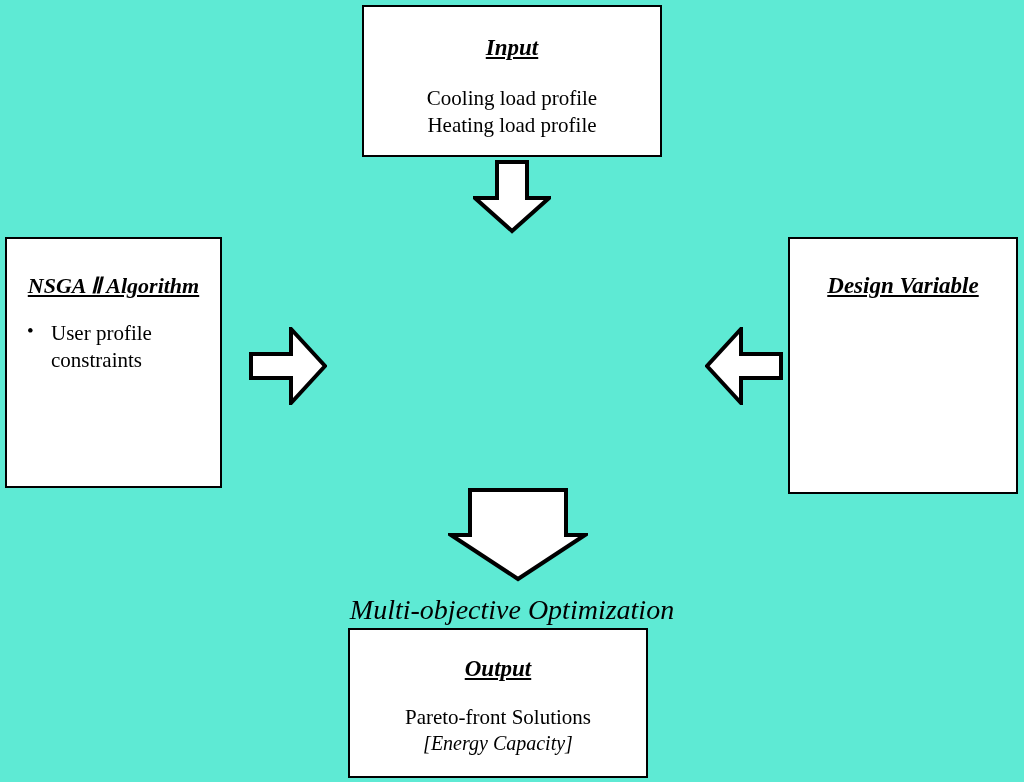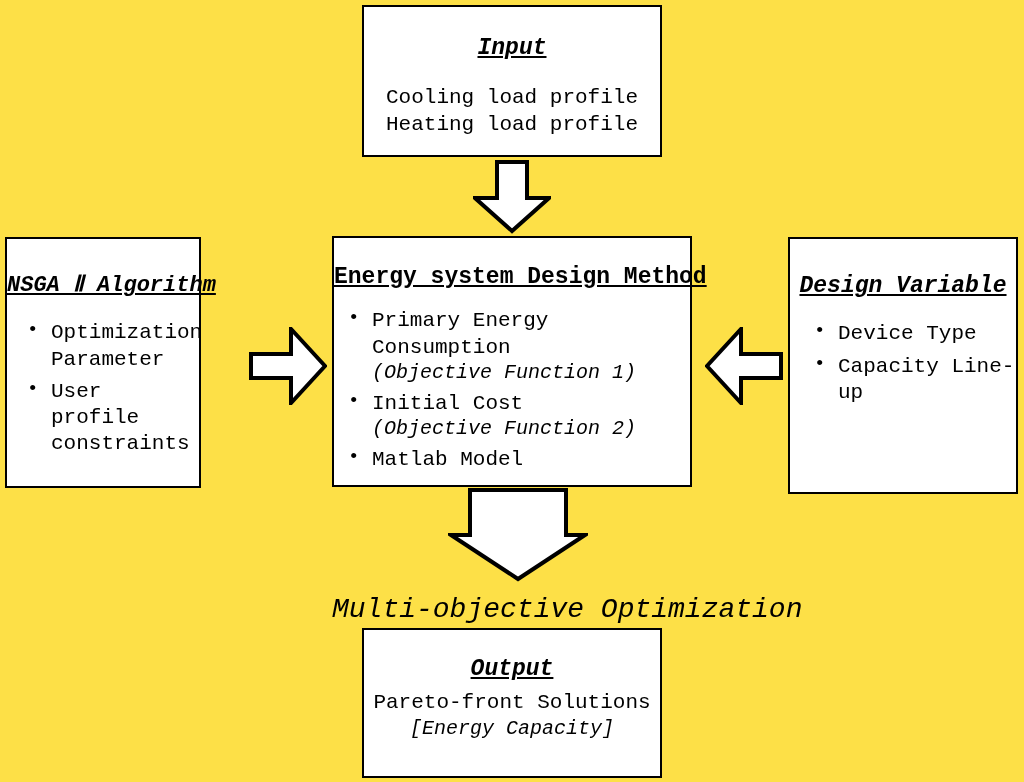--- a/index.html
+++ b/index.html
@@ -4,22 +4,22 @@
 <style>
   html, body {
     margin: 0;
     padding: 0;
     background: #ffffff;
   }
   #canvas {
     position: relative;
     width: 1024px;
     height: 782px;
-    background: #fde047;
-    font-family: Liberation Mono, monospace;
+    background: #5eead4;
+    font-family: Liberation Serif, serif;
     color: #000000;
     overflow: hidden;
   }
 
   .box {
     position: absolute;
     box-sizing: border-box;
     border: 2.5px solid #000000;
     background: #ffffff;
   }
@@ -77,35 +77,35 @@
   .arrow {
     position: absolute;
   }
   .arrow svg { display: block; }
 
   
   #input-box      { left: 362px; top: 5px;   width: 300px; height: 152px; }
   #input-box .box-title     { margin-top: 28px; }
   #input-box .centered-lines{ margin-top: 24px; }
 
-  #nsga-box       { left: 5px;   top: 237px; width: 196px; height: 251px; }
+  #nsga-box       { left: 5px;   top: 237px; width: 217px; height: 251px; }
   #nsga-box .box-title      { margin-top: 34px; font-size: 22px; }
   #nsga-box ul.bullets      { margin-top: 22px; margin-left: 14px; }
 
   #center-box     { left: 332px; top: 236px; width: 360px; height: 251px; }
   #center-box .box-title    { margin-top: 26px; }
   #center-box ul.bullets    { margin-top: 18px; margin-left: 8px; }
 
   #design-box     { left: 788px; top: 237px; width: 230px; height: 257px; }
   #design-box .box-title    { margin-top: 34px; }
   #design-box ul.bullets    { margin-top: 22px; margin-left: 18px; }
 
-  #output-box     { left: 362px; top: 628px; width: 300px; height: 150px; }
+  #output-box     { left: 348px; top: 628px; width: 300px; height: 150px; }
   #output-box .box-title    { margin-top: 26px; }
-  #output-box .centered-lines{ margin-top: 8px; }
+  #output-box .centered-lines{ margin-top: 22px; }
 
   #multi-obj-caption { left: 332px; top: 594px; width: 360px; }
 
   #arrow-down-top   { left: 473px; top: 160px; }
   #arrow-right-left { left: 249px; top: 327px; }
   #arrow-left-right { left: 705px; top: 327px; }
   #arrow-down-bottom{ left: 448px; top: 487px; }
 </style>
 </head>
 <body>
@@ -122,60 +122,39 @@
 
   <div class="arrow" id="arrow-down-top">
     <svg width="78" height="74" viewBox="0 0 78 74">
       <polygon points="24,2 54,2 54,38 76,38 39,71 2,38 24,38" fill="#ffffff" stroke="#000000" stroke-width="4" stroke-linejoin="miter"></polygon>
     </svg>
   </div>
 
   <div class="box" id="nsga-box">
     <div class="box-title italic">NSGA Ⅱ Algorithm</div>
     <ul class="bullets">
-      <li>Optimization Parameter</li>
       <li>User profile constraints</li>
     </ul>
   </div>
 
   <div class="arrow" id="arrow-right-left">
     <svg width="78" height="78" viewBox="0 0 78 78">
       <polygon points="2,27 42,27 42,2 76,39 42,76 42,51 2,51" fill="#ffffff" stroke="#000000" stroke-width="4" stroke-linejoin="miter"></polygon>
     </svg>
   </div>
 
-  <div class="box" id="center-box">
-    <div class="box-title">Energy system Design Method</div>
-    <ul class="bullets">
-      <li>
-        <span>Primary Energy Consumption</span>
-        <span class="sub-italic">(Objective Function 1)</span>
-      </li>
-      <li>
-        <span>Initial Cost</span>
-        <span class="sub-italic">(Objective Function 2)</span>
-      </li>
-      <li>
-        <span>Matlab Model</span>
-      </li>
-    </ul>
-  </div>
 
   <div class="arrow" id="arrow-left-right">
     <svg width="78" height="78" viewBox="0 0 78 78">
       <polygon points="76,27 36,27 36,2 2,39 36,76 36,51 76,51" fill="#ffffff" stroke="#000000" stroke-width="4" stroke-linejoin="miter"></polygon>
     </svg>
   </div>
 
   <div class="box" id="design-box">
     <div class="box-title italic">Design Variable</div>
-    <ul class="bullets">
-      <li>Device Type</li>
-      <li>Capacity Line-up</li>
-    </ul>
   </div>
 
   <div class="arrow" id="arrow-down-bottom">
     <svg width="140" height="95" viewBox="0 0 140 95">
       <polygon points="22,3 118,3 118,48 137,48 70,92 3,48 22,48" fill="#ffffff" stroke="#000000" stroke-width="4" stroke-linejoin="miter"></polygon>
     </svg>
   </div>
 
   <div class="caption-italic" id="multi-obj-caption">Multi-objective Optimization</div>
 

